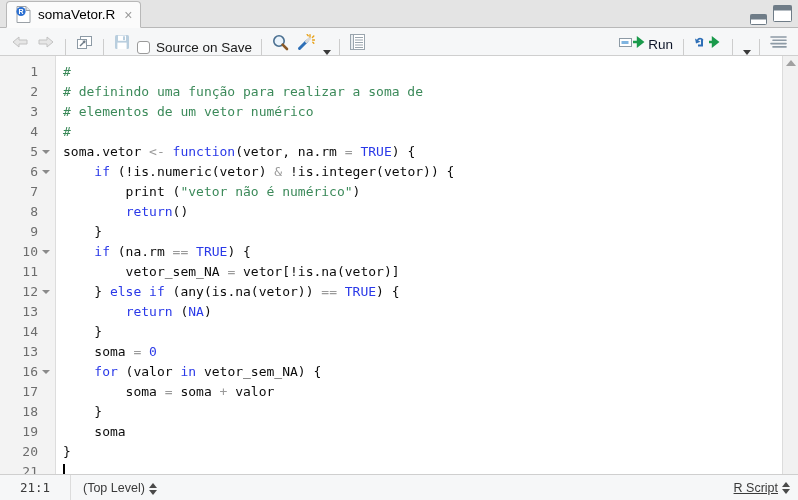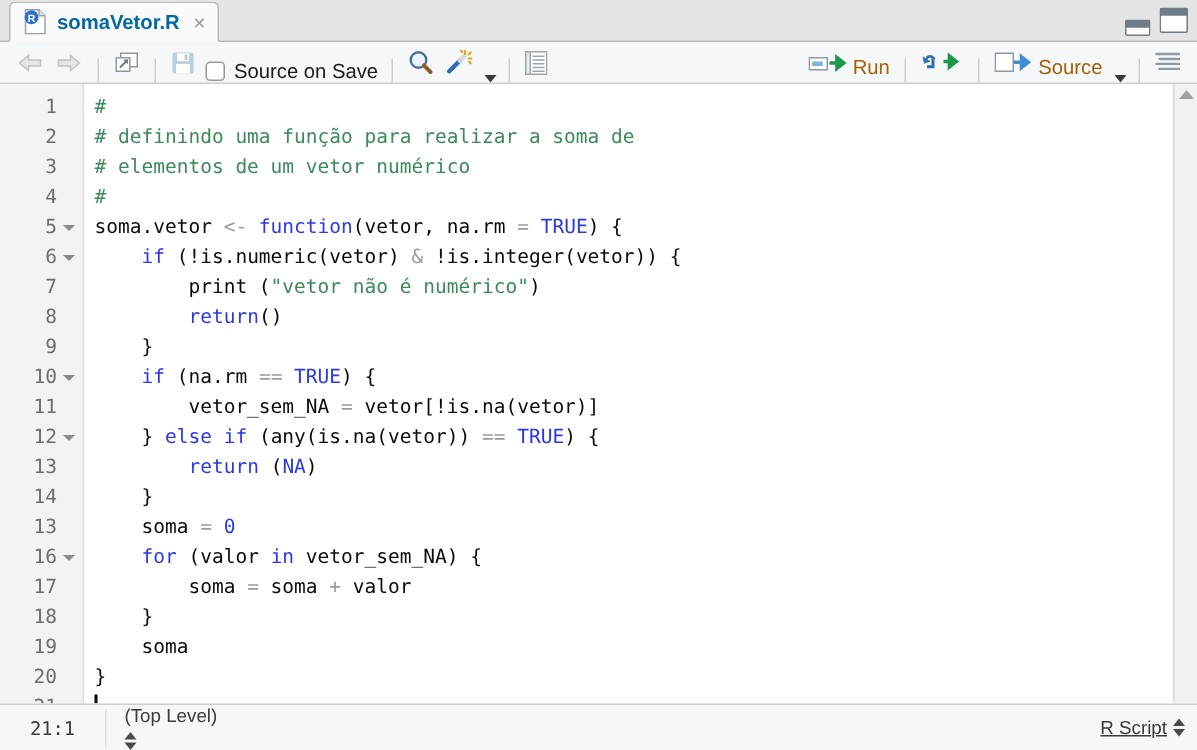--- a/index.html
+++ b/index.html
@@ -38,24 +38,23 @@
     align-items: center;
     padding: 0 8px 0 9px;
     margin-left: 6px;
     gap: 7px;
     position: relative;
     top: 1px;
   }
   .ricon { width: 15px; height: 17px; display: block; }
   .tab-label {
     font-size: 13.5px;
-    color: #0369a1;
+    color: #000000;
     line-height: 1;
     white-space: nowrap;
-    font-weight: bold;
   }
   .tab-close {
     font-size: 14px;
     color: #9a9a9a;
     line-height: 1;
     margin-left: 2px;
     cursor: pointer;
   }
   .win-ctrls {
     position: absolute;
@@ -98,21 +97,21 @@
   .caret {
     width: 0; height: 0;
     border-left: 4px solid transparent;
     border-right: 4px solid transparent;
     border-top: 5px solid #3a3a3a;
     margin-left: 4px; margin-right: 2px;
     cursor: pointer;
   }
   .spacer { flex: 1 1 auto; }
   .run-label, .source-label {
-    font-size: 13.5px; color: #a16207; margin-left: 3px; white-space: nowrap;
+    font-size: 13.5px; color: #0f172a; margin-left: 3px; white-space: nowrap;
   }
 
   
   .editor-wrap {
     flex: 1 1 auto;
     display: flex;
     background: #ffffff;
     position: relative;
     overflow: hidden;
   }
@@ -195,22 +194,22 @@
     font-size: 12.5px; color: #3a3a3a;
     position: relative;
   }
   .sb-pos {
     width: 70px; text-align: center;
     font-family: "DejaVu Sans Mono", monospace;
     font-size: 12.5px;
   }
   .sb-div { width:1px; height: 25px; background: #dcdcdc; }
   .sb-scope {
-    display: flex; align-items: flex-start; gap: 4px;
-    padding-left: 12px; cursor: pointer; flex-direction: column;
+    display: flex; align-items: flex-end; gap: 4px;
+    padding-left: 12px; cursor: pointer;
   }
   .sb-right {
     position: absolute; right: 8px;
     display: flex; align-items: center; gap: 4px; cursor: pointer; text-decoration: underline;
   }
   .stepper { display: inline-flex; flex-direction: column; gap: 2px; }
   .stepper i {
     width: 0; height: 0; display: block;
     border-left: 4px solid transparent;
     border-right: 4px solid transparent;
@@ -368,29 +367,20 @@
           <path d="M9.5 5 C8 2 4 2 3 4.8 L1 3.5 L2 8.5 L6.5 6.8 L4.2 5.6
                    C5 4 7.5 4 8.2 6 Z" fill="#2e6fb7"></path>
           <path d="M8 4.5 L8 10.5 L4 10.5" stroke="#2e6fb7" stroke-width="2" fill="none"></path>
           <path d="M15 7 H22 M19 3.5 L23.5 7 L19 10.5 Z" stroke="#1a9a4b" stroke-width="2.4" fill="#1a9a4b"></path>
         </svg>
       </span>
     </div>
 
     <div class="sep"></div>
 
-    <div class="tb-btn">
-      <span>
-        <svg width="26" height="15" viewBox="0 0 26 15">
-          <rect x="0.5" y="1.5" width="12" height="12" fill="#ffffff" stroke="#8d9aa5"></rect>
-          <path d="M13 7.5 H21 M18 4 L22.5 7.5 L18 11 Z" stroke="#3d8fd4" stroke-width="2.4" fill="#3d8fd4"></path>
-        </svg>
-      </span>
-      <span class="source-label">Source</span>
-    </div>
     <div class="caret"></div>
 
     <div class="sep"></div>
 
     <div class="tb-btn">
       <span>
         <svg width="17" height="15" viewBox="0 0 17 15">
           <g stroke="#8d9aa5" stroke-width="1.6" stroke-linecap="round">
             <path d="M1 2 H16"></path>
               <path d="M3 5.3 H16"></path>

